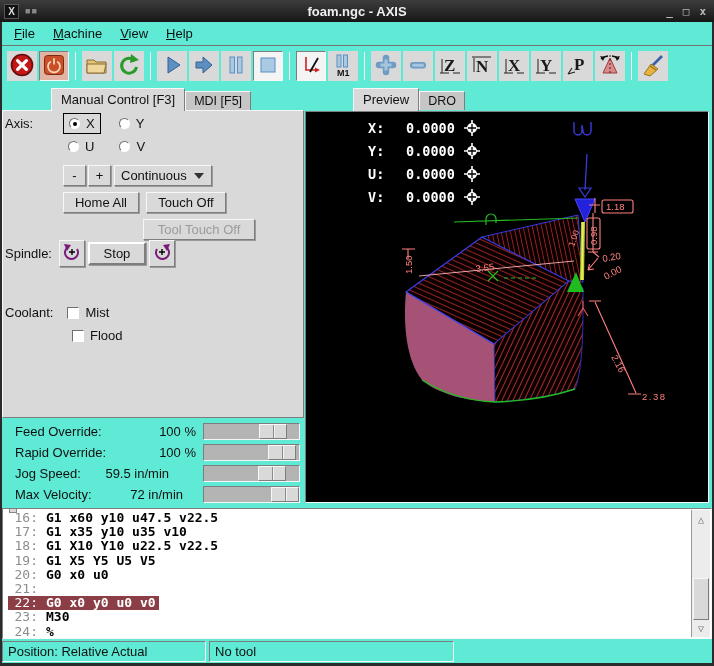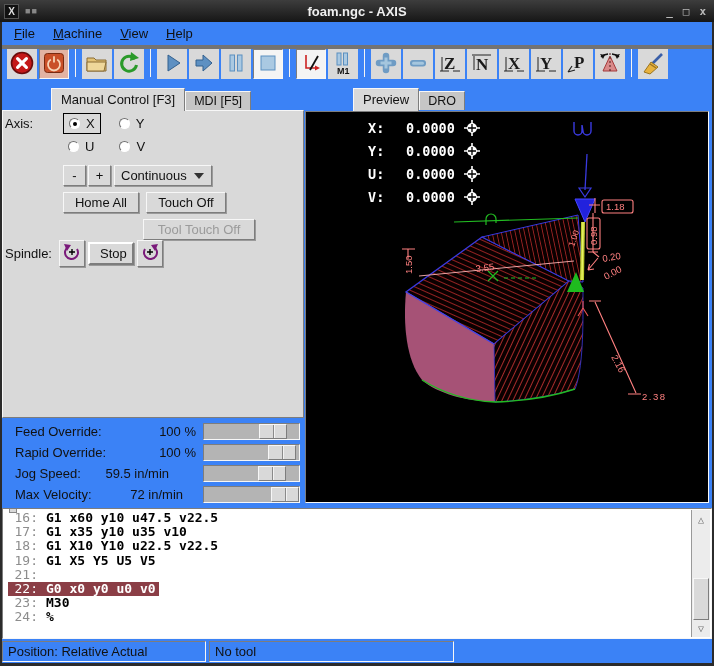--- a/index.html
+++ b/index.html
@@ -7,29 +7,29 @@
   body { position:relative; background:#2b2b2b; font-family:"Liberation Sans",sans-serif; font-size:13px; color:#111; overflow:hidden; }
 
   
   .titlebar { position:absolute; left:0; top:0; width:714px; height:22px; background:linear-gradient(#3d3d3d,#161616); display:flex; align-items:center; }
   .titlebar .appicon { width:15px; height:15px; margin-left:4px; background:#111; border:1px solid #555; color:#ddd; font-size:10px; font-weight:bold; text-align:center; line-height:13px; }
   .titlebar .dots { color:#888; font-size:9px; margin-left:6px; letter-spacing:1px; }
   .titlebar .title { position:absolute; left:0; right:0; text-align:center; color:#efefef; font-weight:bold; font-size:13px; }
   .winbtns { margin-left:auto; margin-right:8px; display:flex; gap:10px; z-index:2; }
   .winbtn { color:#b9b9b9; font-size:11px; font-weight:bold; font-family:"DejaVu Sans Mono",monospace; cursor:default; }
 
-  .app { position:absolute; left:2px; top:22px; width:710px; height:641px; background:#3b82f6; }
+  .app { position:absolute; left:2px; top:22px; width:710px; height:641px; background:#5eead4; }
 
   
   .menubar { height:23px; display:flex; align-items:center; padding-left:4px; gap:2px; }
   .menu-item { display:inline-block; padding:3px 8px; }
   .menu-item::first-letter { text-decoration:underline; }
 
   
-  .toolbar { height:41px; display:flex; align-items:flex-start; padding-left:4px; border-top:4px solid #737373; }
+  .toolbar { height:41px; display:flex; align-items:center; padding-left:4px; border-top:1px solid #737373; }
   .tbtn { width:30px; height:30px; display:flex; align-items:center; justify-content:center; margin:0 1px; background:#d9d9d9; }
   .tbtn.flat { border:1px solid transparent; }
   .tbtn.sunk { border-top:1px solid #7d7d7d; border-left:1px solid #7d7d7d; border-bottom:1px solid #f7f7f7; border-right:1px solid #f7f7f7; }
   .tbtn.sunk-red { background:#e2b3a3; }
   .tbtn.sunk-white { background:#f4f4f4; }
   .tsep { width:1px; height:28px; background:#8f8f8f; border-right:1px solid #f4f4f4; margin:0 5px; }
 
   
   .main { position:relative; height:422px; }
   .leftcol { position:absolute; left:0; top:2px; width:302px; height:420px; }
@@ -300,27 +300,42 @@
           </div>
         </div>
         <div class="row" style="position:absolute; left:2px; top:129px;">
           <span>Spindle:</span>
           <div class="btn" style="padding:1px 2px; margin-left:7px;"><span>
             <svg width="20" height="20">
                   <path d="M6,5 a6.5,6.5 0 1 0 9,2" fill="none" stroke="#7a1a7a" stroke-width="2"></path>
                   <polygon points="2,2 9,3 5,9" fill="#7a1a7a"></polygon>
                   <path d="M10,7 v6 M7,10 h6" stroke="#000" stroke-width="1.4"></path>
                 </svg></span></div>
-          <div class="btn" style="width:46px; margin-left:3px; border-width:2px; border-top-color:#fff; border-left-color:#fff;">Stop</div>
+          <div class="btn" style="width:58px; margin-left:3px; border-width:2px; border-top-color:#fff; border-left-color:#fff;">Stop</div>
           <div class="btn" style="padding:1px 2px; margin-left:3px;"><span>
             <svg width="20" height="20">
                   <path d="M14,5 a6.5,6.5 0 1 1 -9,2" fill="none" stroke="#7a1a7a" stroke-width="2"></path>
                   <polygon points="18,2 11,3 15,9" fill="#7a1a7a"></polygon>
                   <path d="M10,7 v6 M7,10 h6" stroke="#000" stroke-width="1.4"></path>
                 </svg></span></div>
+        </div>
+        <div style="position:absolute; left:2px; top:192px;">
+          <div class="row">
+            <span>Coolant:</span>
+            <div class="radio-item" style="margin-left:9px;">
+              <span class="checkbox"></span>
+              <span>Mist</span>
+            </div>
+          </div>
+          <div class="row" style="margin-top:4px; margin-left:62px;">
+            <div class="radio-item">
+              <span class="checkbox"></span>
+              <span>Flood</span>
+            </div>
+          </div>
         </div>
       </div>
 
       <div class="overrides">
         <div class="ov-row">
           <span class="ov-label">Feed Override:</span>
           <span class="ov-value">100 %</span>
           <div class="slider">
               <div class="shandle" style="left:58%"></div>
             </div>
@@ -481,20 +496,26 @@
           </span>
         </div>
       <div class="gline">
           <span class="ghl">
             <span class="gnum">19:</span>
             <span class="gtext">G1 X5 Y5 U5 V5</span>
           </span>
         </div>
       <div class="gline">
           <span class="ghl">
+            <span class="gnum">20:</span>
+            <span class="gtext">G0 x0 u0</span>
+          </span>
+        </div>
+      <div class="gline">
+          <span class="ghl">
             <span class="gnum">21:</span>
             <span class="gtext"></span>
           </span>
         </div>
       <div class="gline active">
           <span class="ghl">
             <span class="gnum">22:</span>
             <span class="gtext">G0 x0 y0 u0 v0</span>
           </span>
         </div>

